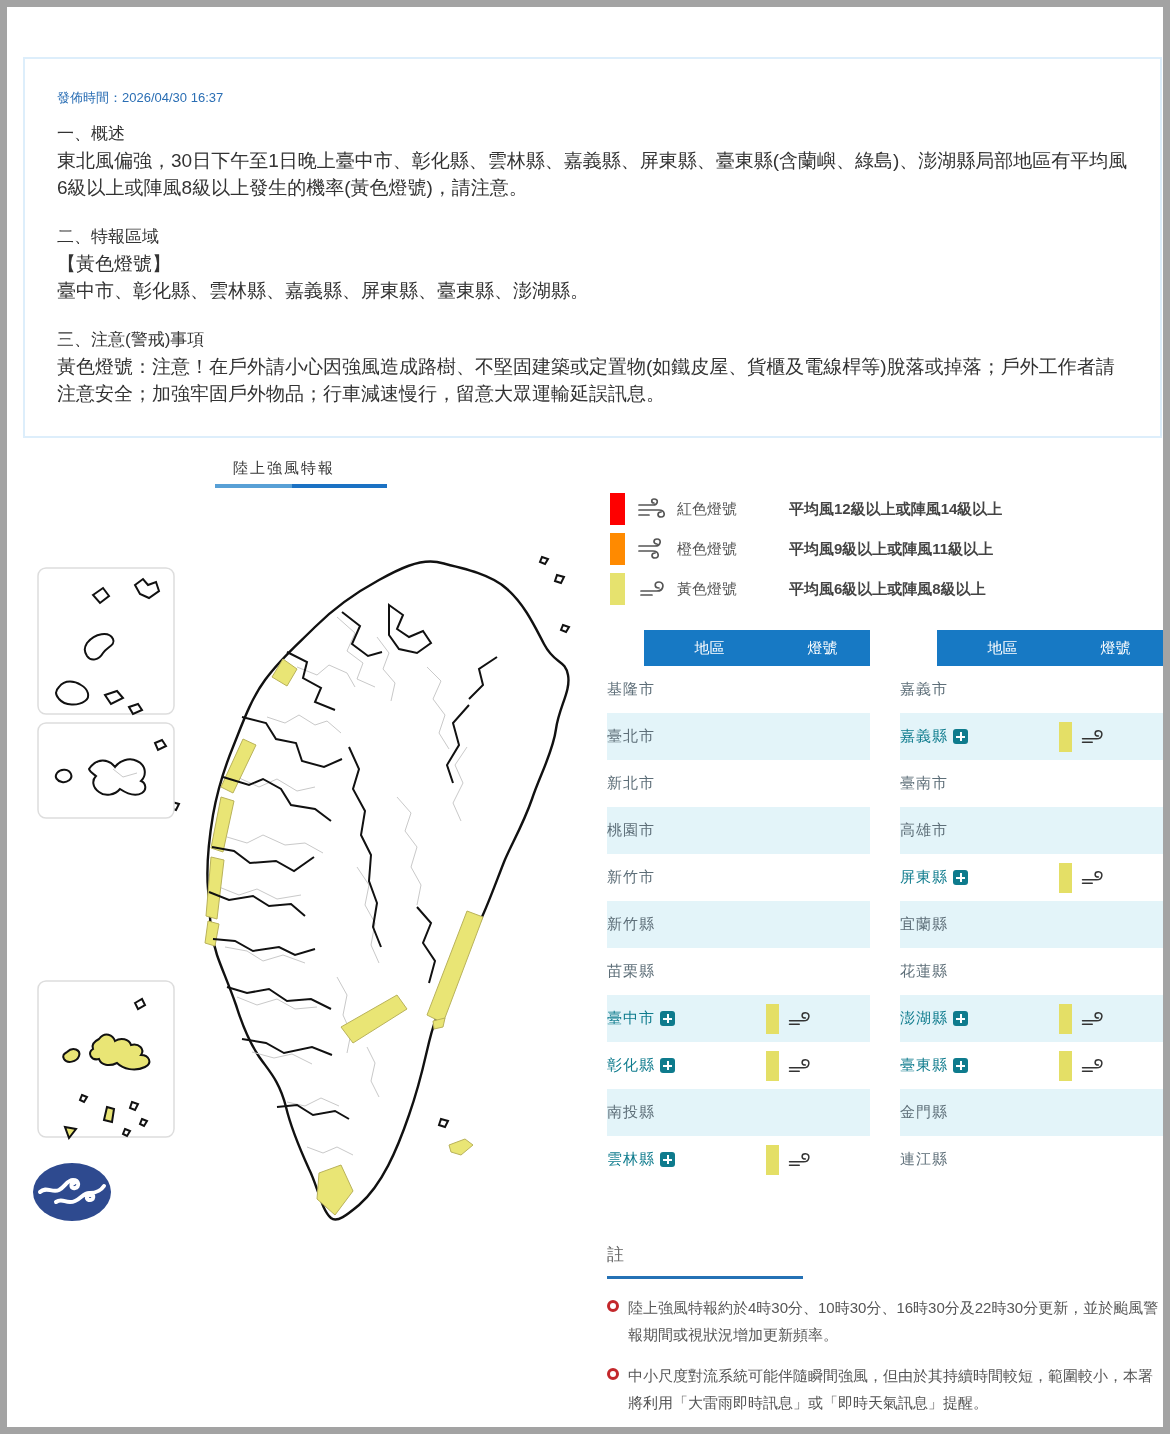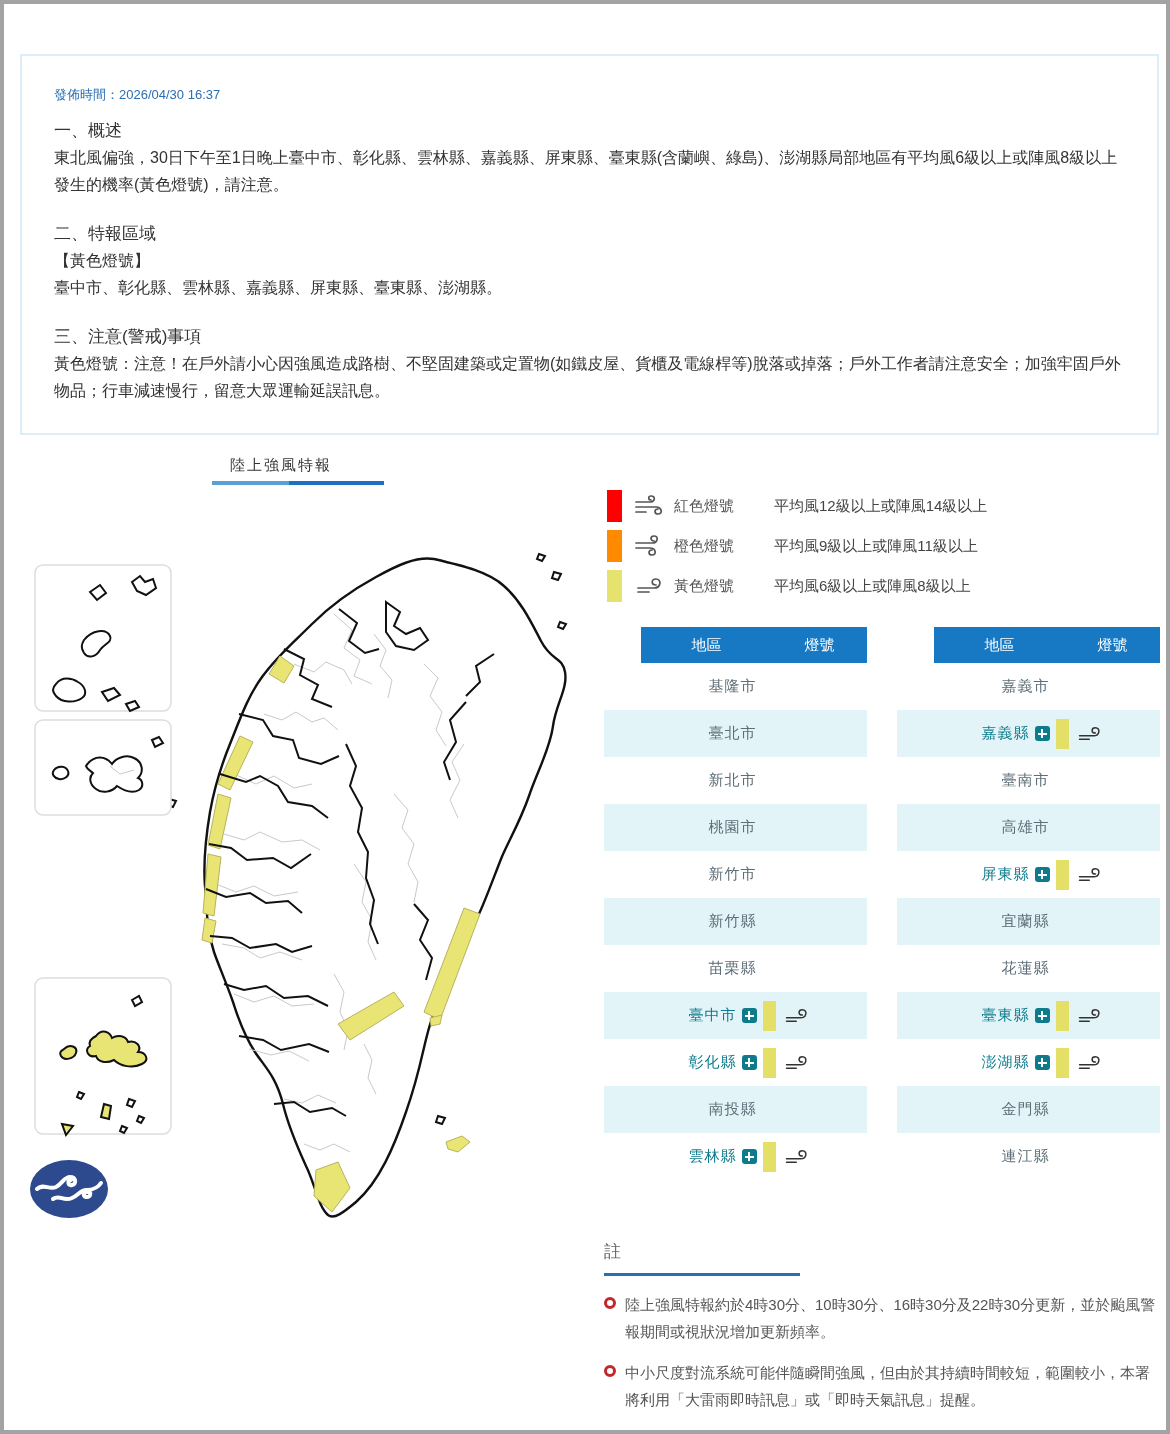--- a/index.html
+++ b/index.html
@@ -1,56 +1,56 @@
 <!DOCTYPE html>
 <html><head>
 <meta charset="utf-8">
 <style>
   * { margin:0; padding:0; box-sizing:border-box; }
   html,body { background:#fff; }
   body { font-family:"Liberation Sans","DejaVu Sans",sans-serif; }
   .page {
     position:relative; width:1170px; height:1434px; background:#fff;
-    border:4px solid #a3a3a3; overflow:hidden;
+    border:7px solid #a3a3a3; overflow:hidden;
   }
 
   
   .advisory-box {
     position:absolute; left:16px; top:50px; width:1139px; height:381px;
     background:#fff; border:2px solid #ddeefb; padding:30px 32px;
   }
   .publish-time { color:#2a6eb4; font-size:13px; margin-bottom:14px; }
   .sec-title { color:#333; font-size:17px; line-height:26px; }
-  .sec-body  { color:#333; font-size:16px; line-height:27px; }
+  .sec-body  { color:#333; font-size:19px; line-height:27px; }
   .gap-lg { height:23px; }
 
   
   .map-title { position:absolute; left:226px; top:452px; font-size:15px; color:#333; letter-spacing:2px; }
   .title-underline { position:absolute; left:208px; top:477px; width:172px; height:4px; display:flex; }
   .title-underline .u1 { width:45%; height:100%; background:#58a0d6; }
   .title-underline .u2 { width:55%; height:100%; background:#1b72c4; }
 
   
   .legend { position:absolute; left:603px; top:486px; width:553px; }
   .legend-row { display:flex; align-items:center; height:32px; margin-bottom:8px; }
   .legend-swatch { width:15px; height:32px; flex:0 0 15px; }
   .legend-windicon { width:34px; height:24px; margin-left:12px; flex:0 0 34px; }
   .legend-name { color:#555; font-size:15px; margin-left:6px; width:88px; }
-  .legend-desc { color:#444; font-size:15px; margin-left:12px; }
+  .legend-desc { color:#444; font-size:15px; margin-left:24px;font-weight:bold; }
 
   
   .tables { position:absolute; left:600px; top:623px; display:flex; gap:30px; }
   .wtable { width:263px; }
   .thead { display:flex; height:36px; background:#1779c4; color:#fff; font-size:15px;margin-left:37px; }
   .thead .hc1 { width:58%; display:flex; align-items:center; justify-content:center; }
   .thead .hc2 { width:42%; display:flex; align-items:center; justify-content:center; }
   .trow { display:flex; height:47px; background:#fff; }
   .trow:nth-child(even) { background:#e3f4f9; }
   .cell { display:flex; align-items:center; }
-  .c-name { width:58%; justify-content:flex-end; gap:5px; }
+  .c-name { width:58%; justify-content:flex-start; gap:5px; }
   .c-sig  { width:42%; justify-content:flex-start; padding-left:6px; }
   .county { color:#5d6e78; font-size:15px; letter-spacing:1px; }
   .county.on { color:#0e7b8d; }
   .plus {
     width:15px; height:15px; background:#0e7b8d; border-radius:3px;
     position:relative; display:inline-block;
   }
   .plus::before, .plus::after { content:""; position:absolute; background:#fff; }
   .plus::before { left:3px; top:6.5px; width:9px; height:2px; }
   .plus::after  { left:6.5px; top:3px; width:2px; height:9px; }
@@ -424,38 +424,38 @@
           <div class="cell c-sig"></div>
         </div>
         <div class="trow">
           <div class="cell c-name">
               <span class="county">花蓮縣</span>
             </div>
           <div class="cell c-sig"></div>
         </div>
         <div class="trow">
           <div class="cell c-name">
+              <span class="county on">澎湖縣</span>
+              <span class="plus"></span>
+            </div>
+          <div class="cell c-sig">
+              <span class="sig">
+                <span class="ybar"></span>
+                <svg class="wind-sm" viewBox="0 0 34 24">
+                  <g stroke="#333" stroke-width="1.7" fill="none" stroke-linecap="round">
+                    <path d="M4 14 H20 C27 14 28 5 22 5 C17 5 17 11 22 11"></path>
+                    <path d="M4 18 H15"></path>
+                  </g>
+                </svg>
+              </span>
+            </div>
+        </div>
+        <div class="trow">
+          <div class="cell c-name">
               <span class="county on">臺東縣</span>
-              <span class="plus"></span>
-            </div>
-          <div class="cell c-sig">
-              <span class="sig">
-                <span class="ybar"></span>
-                <svg class="wind-sm" viewBox="0 0 34 24">
-                  <g stroke="#333" stroke-width="1.7" fill="none" stroke-linecap="round">
-                    <path d="M4 14 H20 C27 14 28 5 22 5 C17 5 17 11 22 11"></path>
-                    <path d="M4 18 H15"></path>
-                  </g>
-                </svg>
-              </span>
-            </div>
-        </div>
-        <div class="trow">
-          <div class="cell c-name">
-              <span class="county on">澎湖縣</span>
               <span class="plus"></span>
             </div>
           <div class="cell c-sig">
               <span class="sig">
                 <span class="ybar"></span>
                 <svg class="wind-sm" viewBox="0 0 34 24">
                   <g stroke="#333" stroke-width="1.7" fill="none" stroke-linecap="round">
                     <path d="M4 14 H20 C27 14 28 5 22 5 C17 5 17 11 22 11"></path>
                     <path d="M4 18 H15"></path>
                   </g>

